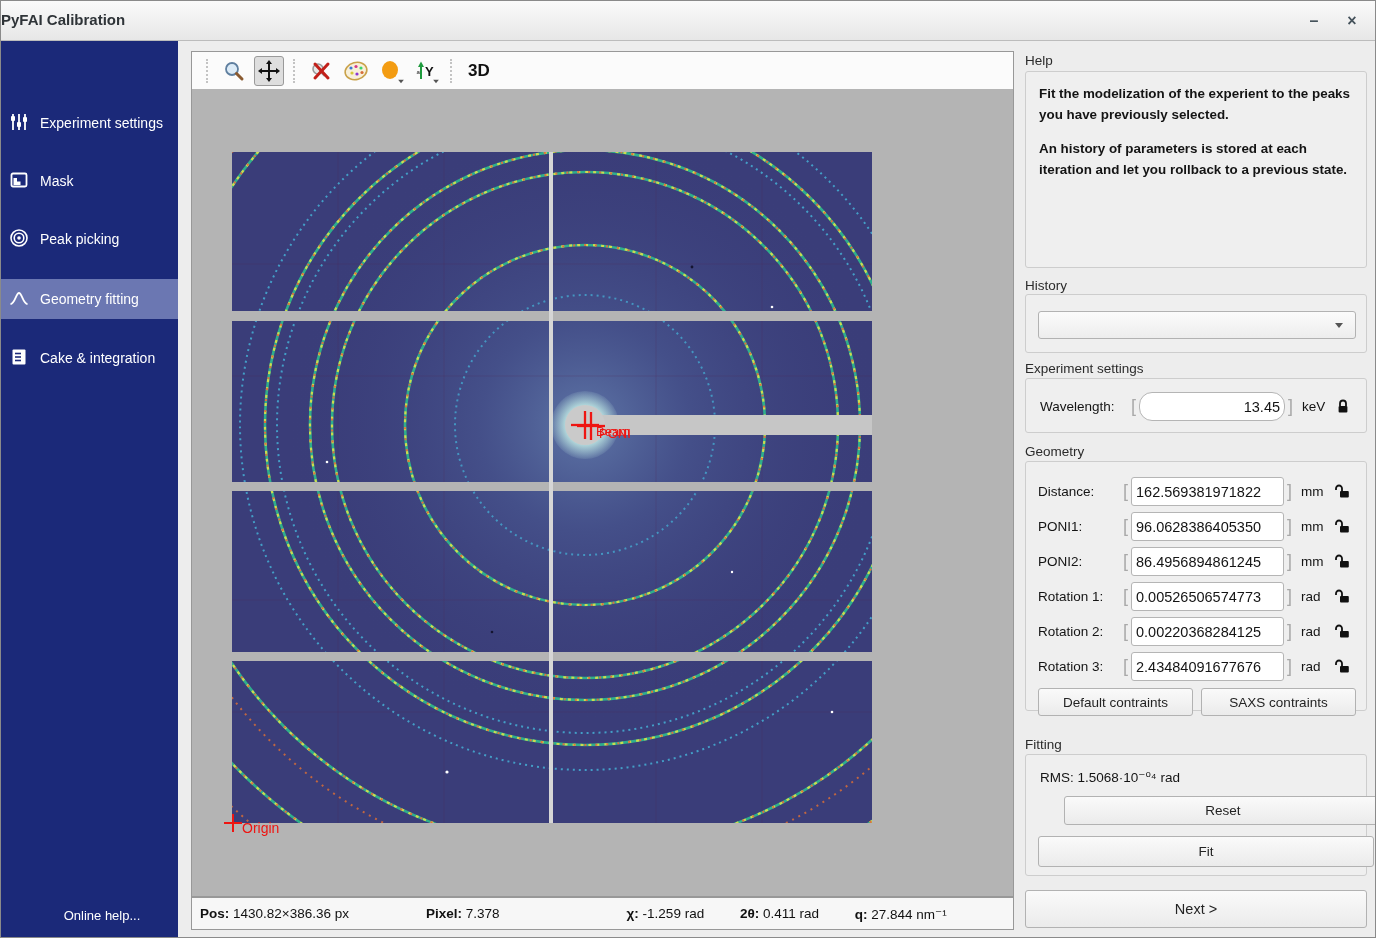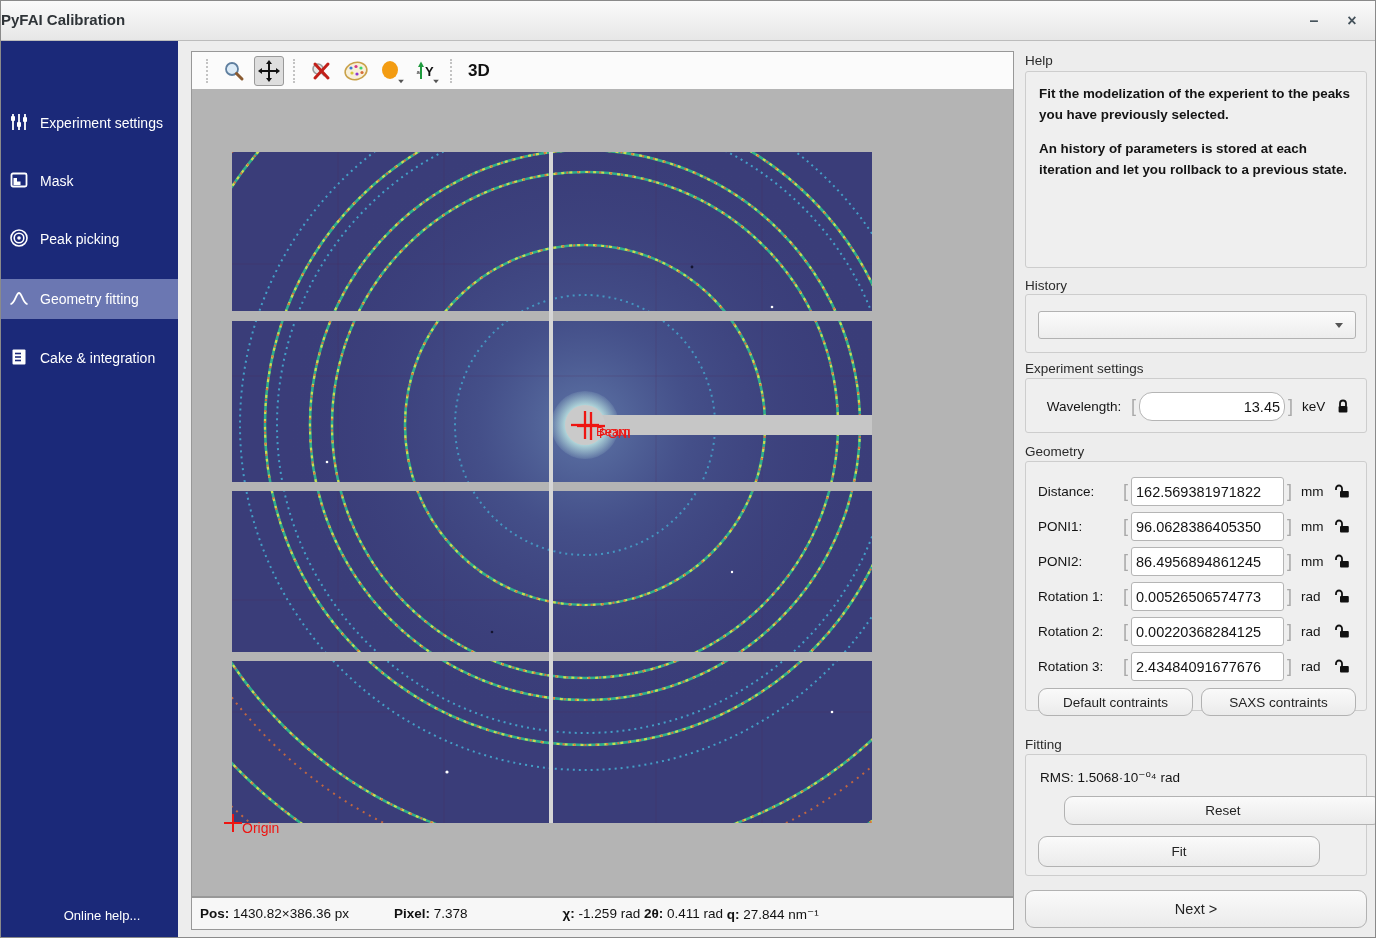--- a/index.html
+++ b/index.html
@@ -24,53 +24,53 @@
   #canvas-frame { position:absolute; left:190px; top:50px; width:823px; height:846px; border:1px solid #989898; background:#fbfbfb; }
   #toolbar { position:absolute; left:0; top:0; width:100%; height:37px; background:#fbfbfb; display:flex; align-items:center; padding-left:10px; gap:5px; }
   .grip { width:4px; height:24px; border-left:2px dotted #c3c3c3; margin:0 4px; }
   .tbtn { width:30px; height:30px; display:flex; align-items:center; justify-content:center; position:relative; border:1px solid transparent; border-radius:3px; cursor:pointer; }
   .tbtn.pressed { background:#dedede; border-color:#9a9a9a; }
   .dd-arrow { position:absolute; right:0px; bottom:1px; width:0; height:0; border-left:4px solid transparent; border-right:4px solid transparent; border-top:5px solid #555; }
   #btn-3d { font-size:17px; font-weight:700; color:#111; width:auto; padding:0 4px; }
   #plot { position:absolute; left:0; top:37px; width:821px; height:807px; background:#b4b4b4; cursor:crosshair; }
 
   
-  #status-bar { position:absolute; left:190px; top:896px; width:823px; height:33px; background:#f7f7f7; border:1px solid #989898; display:flex; align-items:center; font-size:13.5px; color:#111; padding-left:8px; }
+  #status-bar { position:absolute; left:190px; top:896px; width:823px; height:33px; background:#f7f7f7; border:1px solid #989898; display:flex; align-items:center; font-size:13.5px; color:#111; padding-left:8px;gap:32px; }
   #status-bar b { font-weight:700; }
   .seg { white-space:pre; }
 
   
   #right-panel { position:absolute; left:1022px; top:40px; width:346px; height:898px; }
   .group-label { position:absolute; left:2px; font-size:13.5px; color:#2b2b2b; }
   .group-box { position:absolute; left:2px; width:342px; background:#efefef; border:1px solid #cdcdcd; border-radius:3px; }
   #help-box { padding:11px 13px; font-size:13.4px; line-height:1.6; color:#141414;font-weight:bold; }
   #help-box p + p { margin-top:12px; }
   #history-combo { position:absolute; left:12px; top:16px; width:318px; height:28px; background:linear-gradient(#fbfbfb,#ededed); border:1px solid #b2b2b2; border-radius:3px; cursor:pointer; }
   #history-combo .dd-arrow { right:12px; bottom:10px; }
 
   .field-row { display:flex; align-items:center; }
   .bracket { color:#a9a9a9; font-size:18px; font-weight:300; padding:0 3px; }
   .tfield { background:#fff; border:1px solid #b5b5b5; border-radius:3px; height:29px; font-size:14.5px; color:#141414; display:flex; align-items:center; overflow:hidden; white-space:nowrap; padding:0 4px; cursor:text; }
   .unit { font-size:13.5px; color:#141414; margin-left:6px; width:30px; }
   .lock { margin-left:4px; cursor:pointer; display:flex; }
 
   #exp-row { position:absolute; left:14px; top:13px; width:316px; }
-  #exp-row .flabel { width:88px; font-size:13.5px; color:#141414;text-align:center; }
+  #exp-row .flabel { width:88px; font-size:13.5px; color:#141414; }
   #wavelength-field { width:146px; justify-content:flex-end;border-radius:13px; }
 
   .geo-row { position:absolute; left:12px; width:322px; }
   .geo-row .flabel { width:82px; font-size:13.5px; color:#141414; }
   .geo-field { width:153px; }
   .geo-btn-row { position:absolute; left:12px; top:226px; width:318px; display:flex; gap:8px; }
 
-  .btn { background:linear-gradient(#fafafa,#ebebeb); border:1px solid #b2b2b2; border-radius:9px; font-size:13.5px; color:#232323; display:flex; align-items:center; justify-content:center; cursor:pointer; }
+  .btn { background:linear-gradient(#fafafa,#ebebeb); border:1px solid #b2b2b2; border-radius:3px; font-size:13.5px; color:#232323; display:flex; align-items:center; justify-content:center; cursor:pointer; }
   .geo-btn-row .btn { flex:1; height:28px; }
   #rms-line { position:absolute; left:14px; top:14px; font-size:13.5px; color:#141414; }
   #reset-btn { position:absolute; left:12px; top:41px; width:318px; height:29px;margin-left:26px; }
-  #fit-btn { position:absolute; left:12px; top:81px; width:282px; height:31px; }
+  #fit-btn { position:absolute; left:12px; top:81px; width:336px; height:31px; }
   #next-btn { position:absolute; left:2px; top:849px; width:342px; height:38px; font-size:14.5px; }
 </style>
 </head>
 <body>
 
 <div id="window">
 
   <div id="titlebar">
     <div id="title">PyFAI Calibration</div>
     <div id="min-btn" class="winbtn">–</div>

